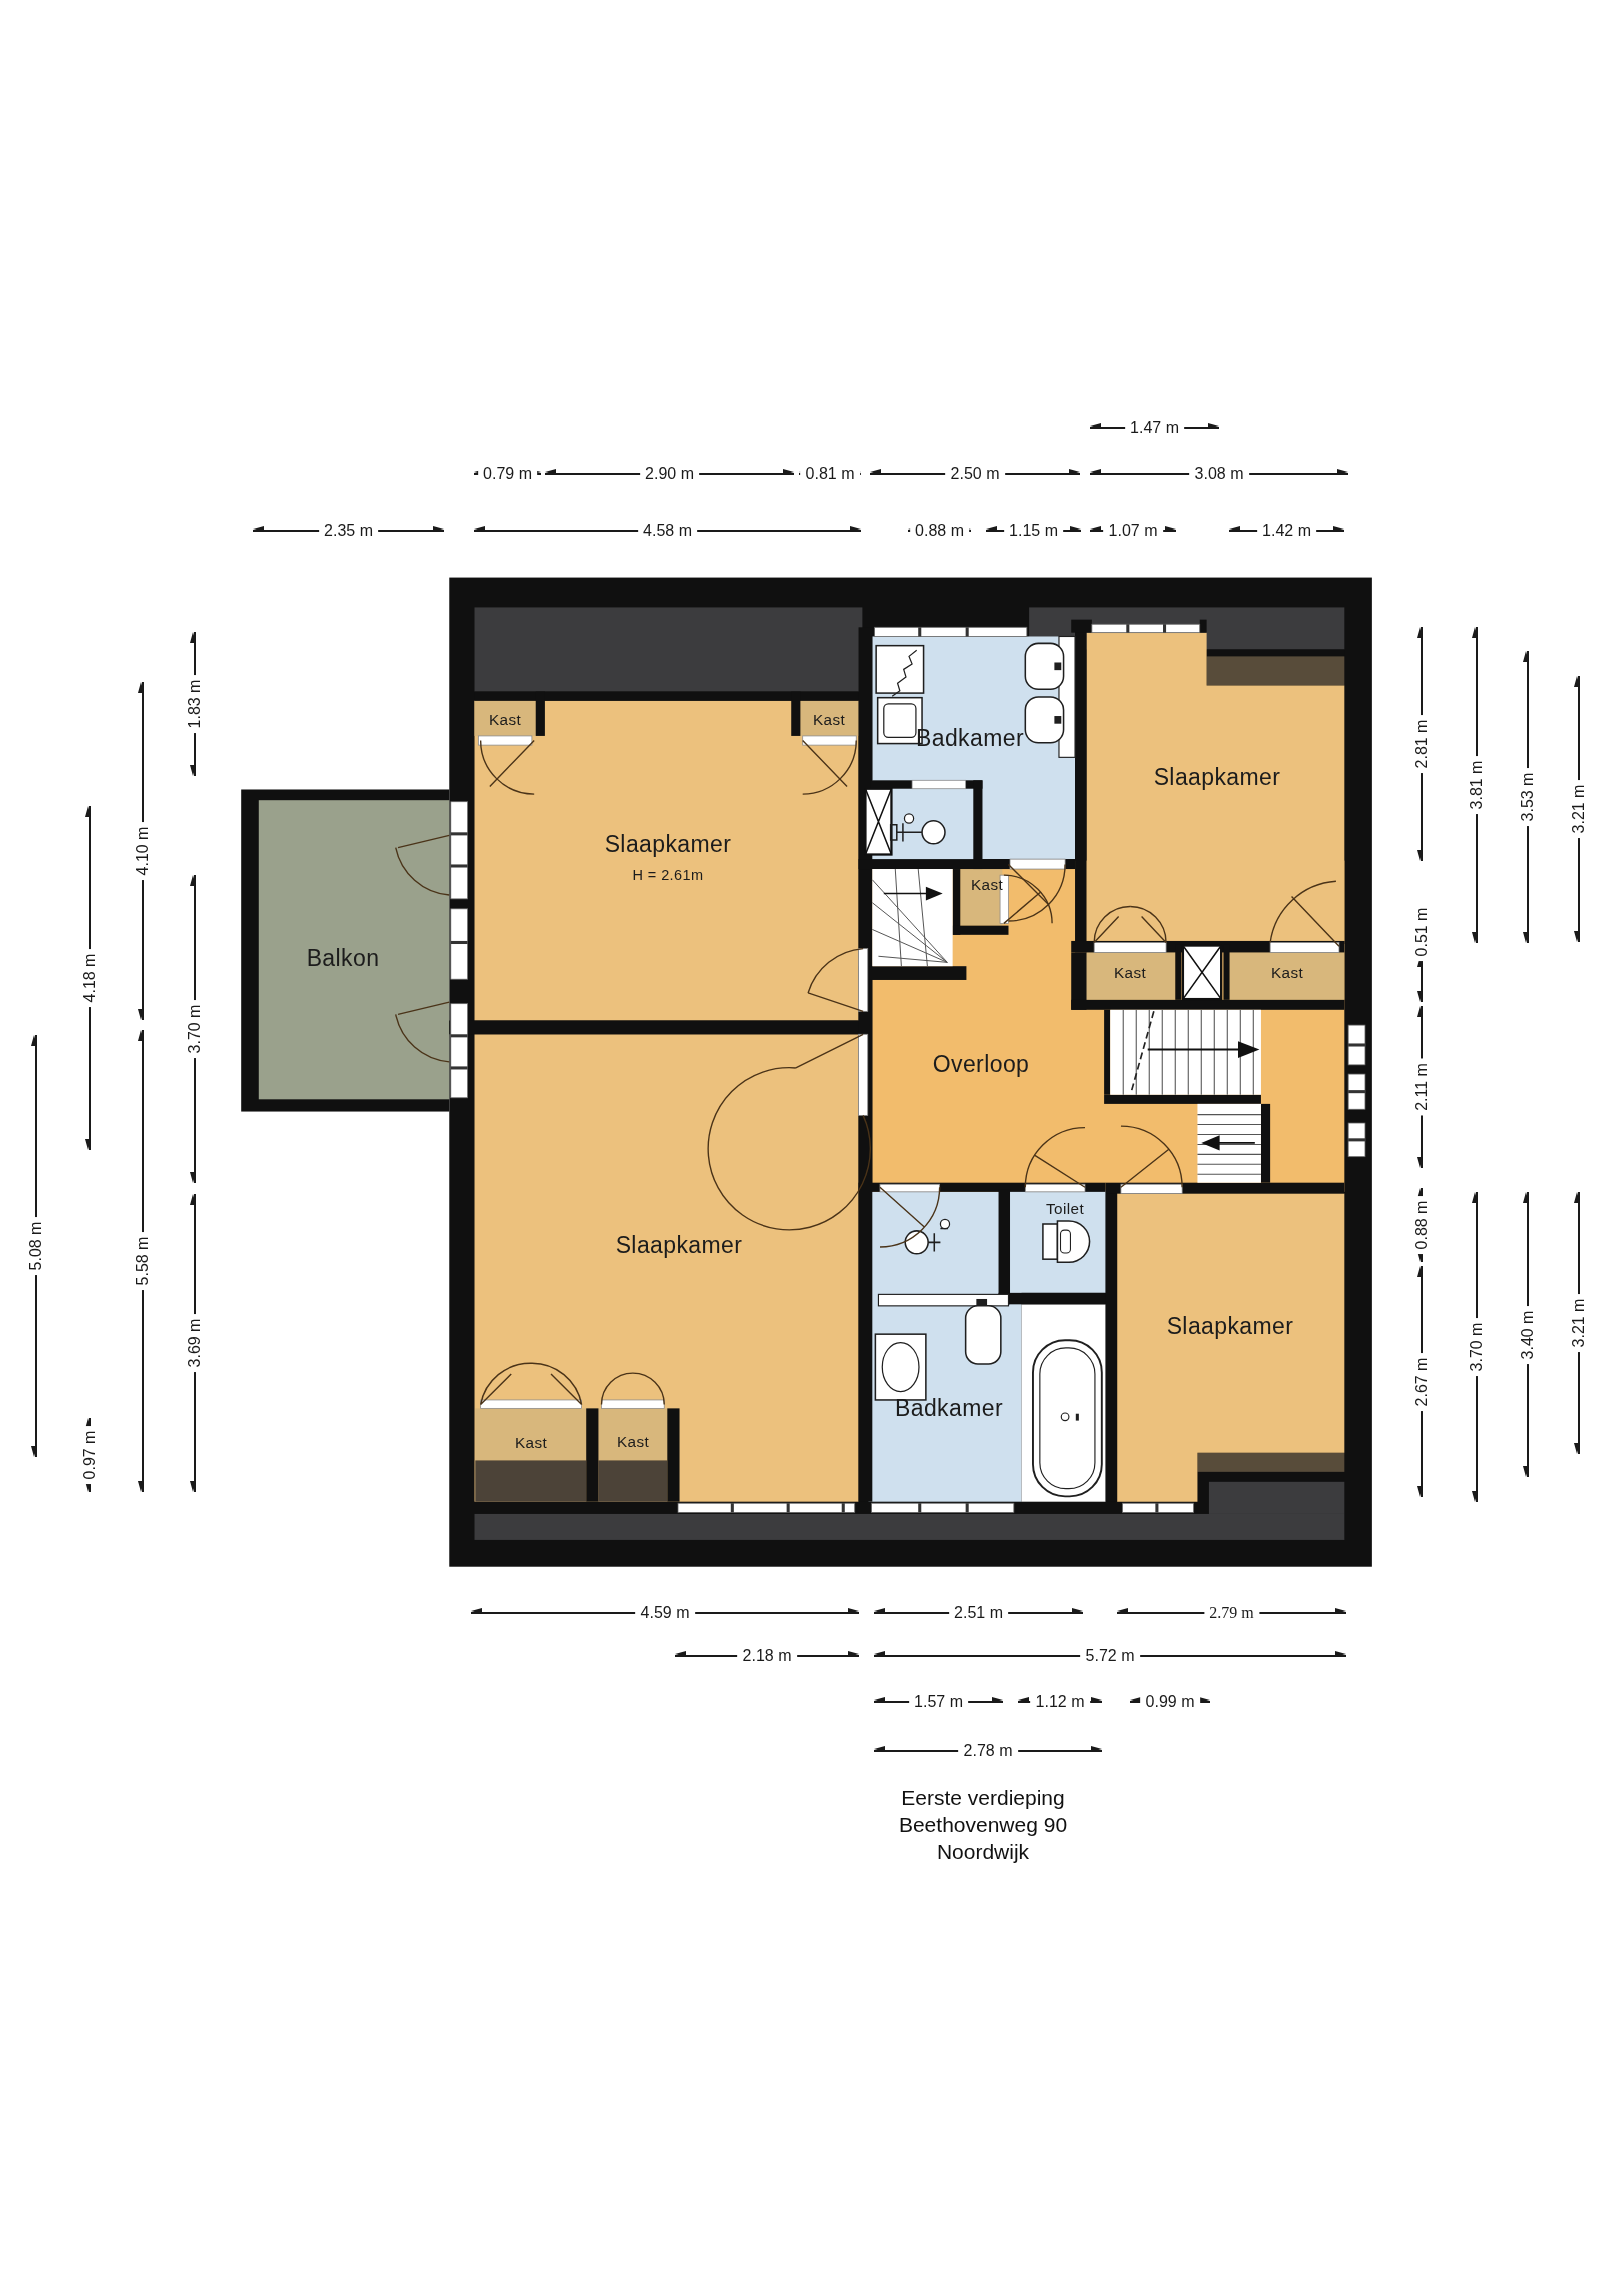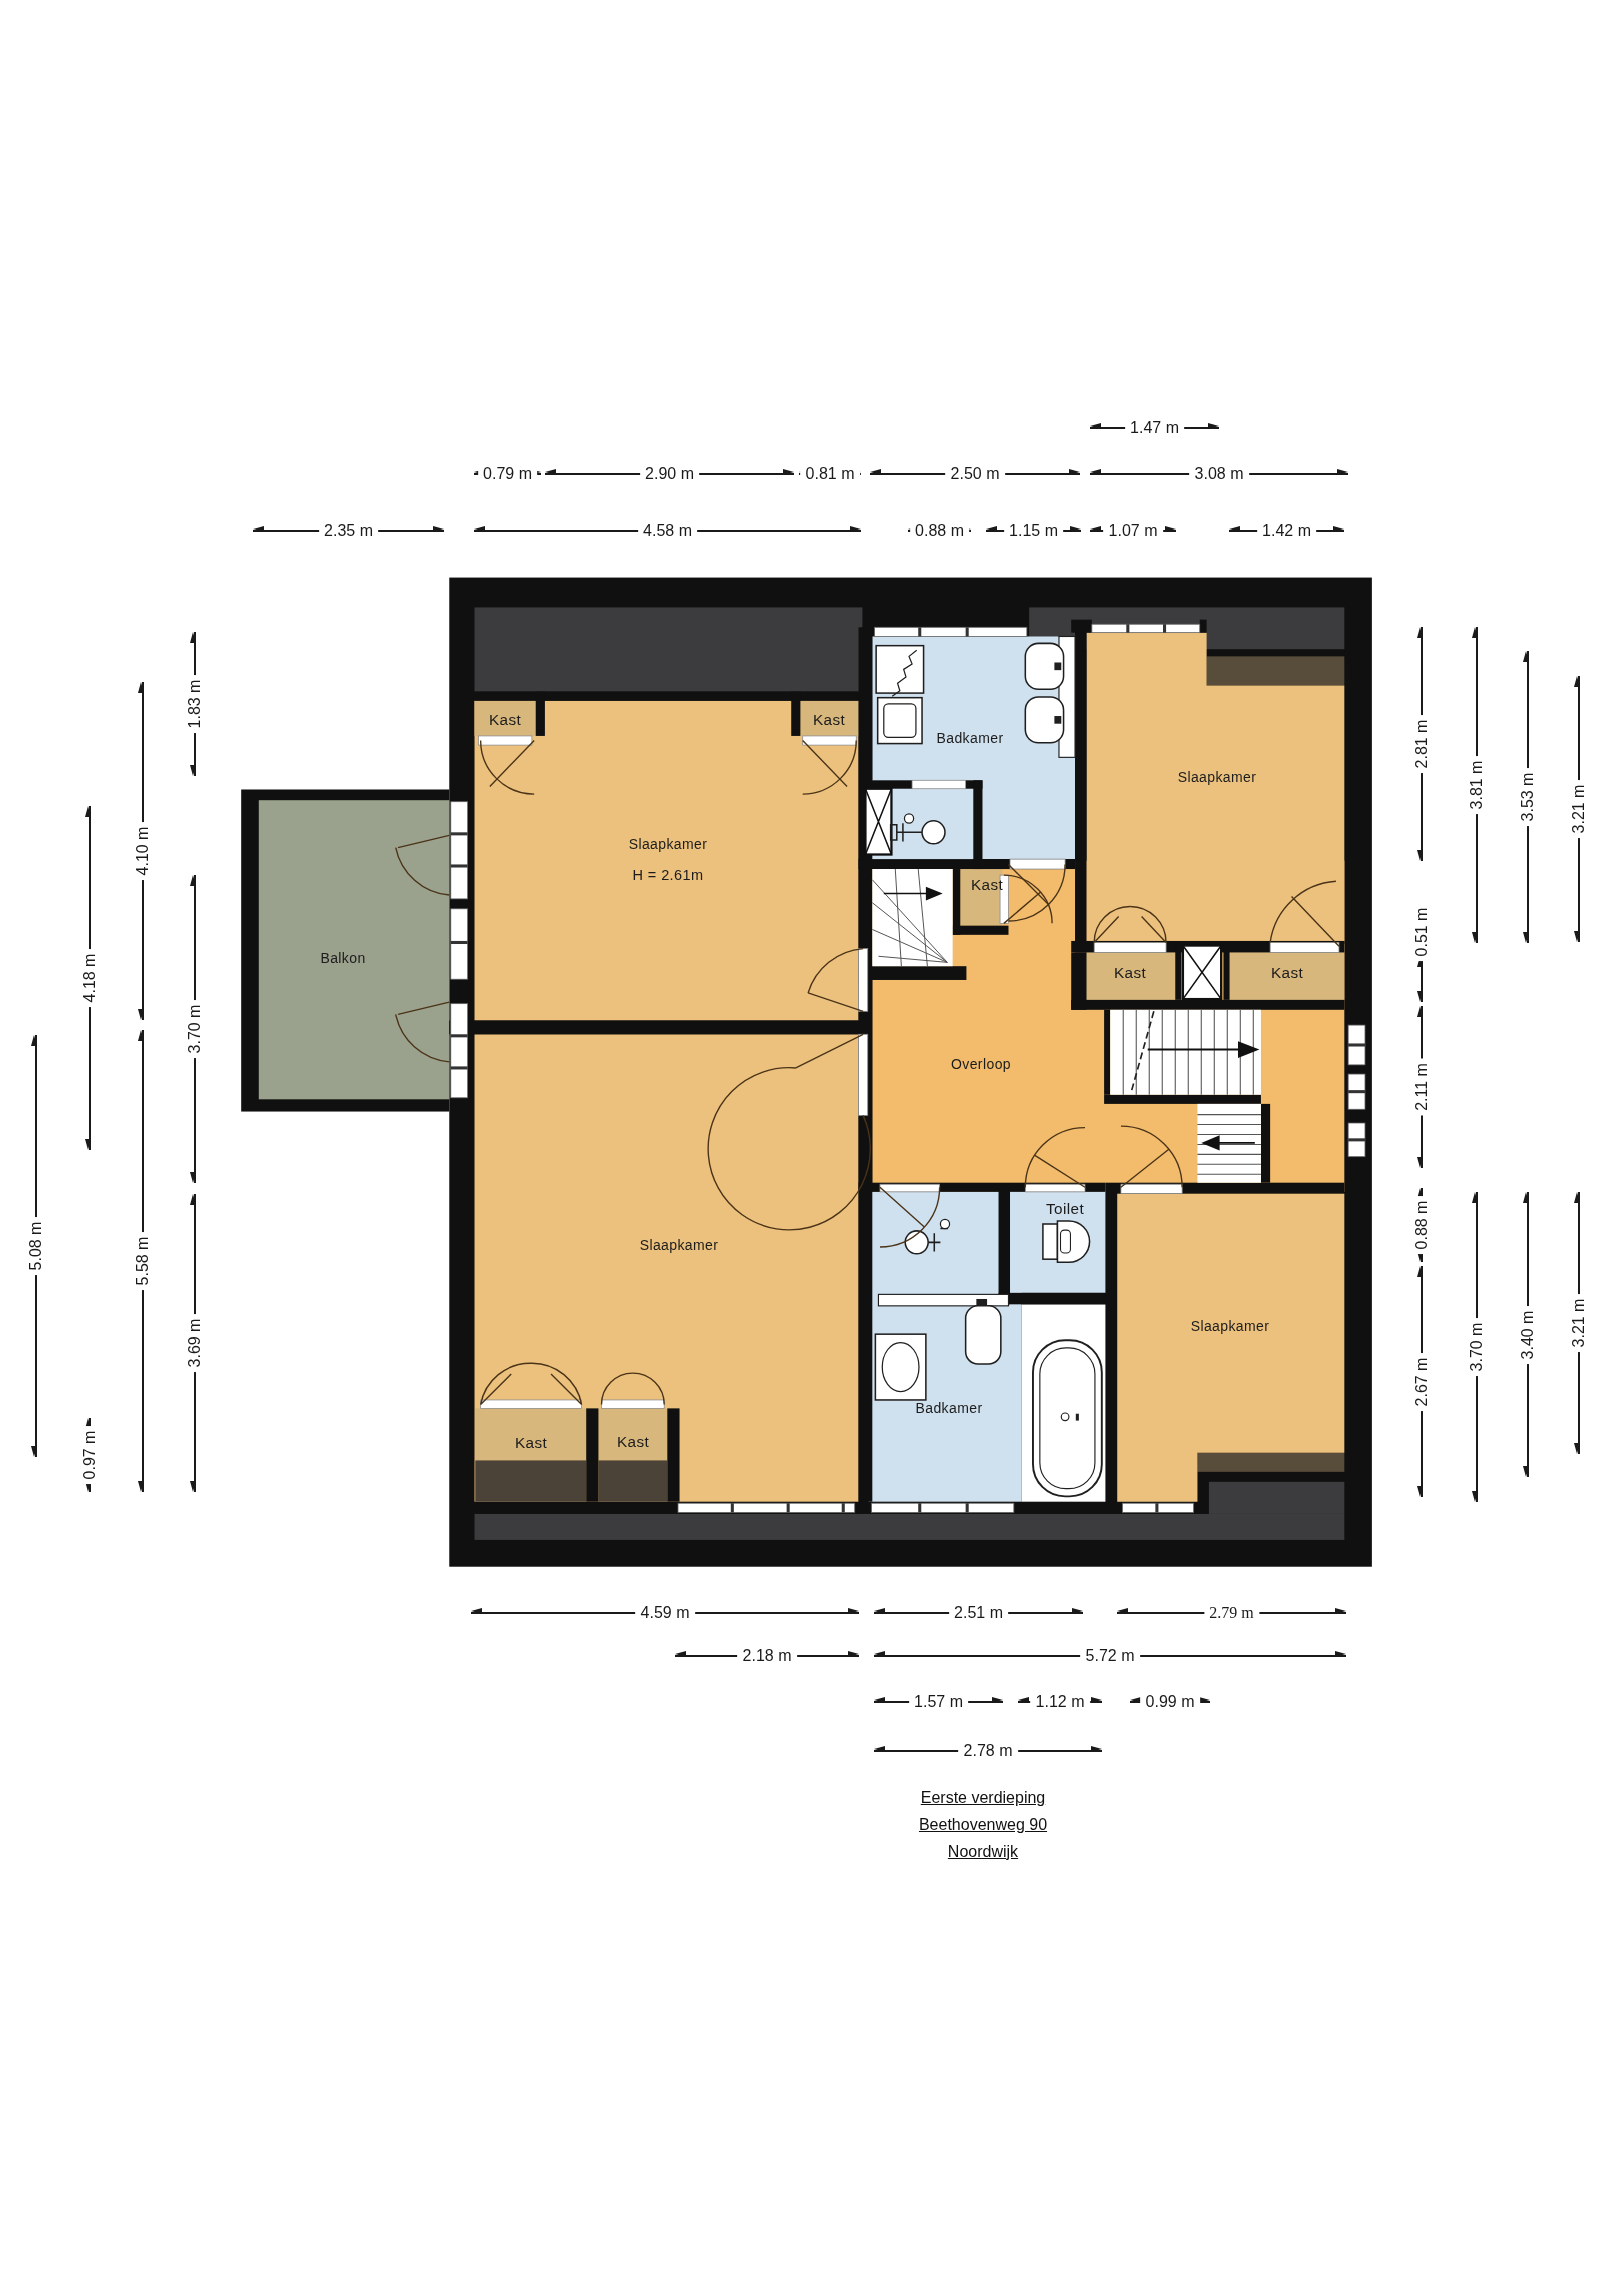--- a/index.html
+++ b/index.html
@@ -1,23 +1,23 @@
 <!DOCTYPE html>
 <html style="--wall: #101010; --roof: #3c3c3e; --roofbrown: #584c3a; --underbrown: #4c4338; --tan: #ecc17d; --kast: #d8b77c; --hall: #f2bc6c; --blue: #cfe0ee; --balc: #9aa18c; --white: #ffffff;font-size:12.2px"><head>
 <meta charset="utf-8">
 <style>
   html,body{margin:0;padding:0;background:#ffffff;}
   body{font-family:"Liberation Sans", sans-serif;}
   #page{position:relative;width:1623px;height:2295px;background:#fff;overflow:hidden;}
   #plan-svg{position:absolute;left:0;top:0;}
-  .room-label{position:absolute;transform:translate(-50%,-50%);color:#1c1c1c;font-size:14px;white-space:nowrap;letter-spacing:0.4px;}
+  .room-label{position:absolute;transform:translate(-50%,-50%);color:#1c1c1c;font-size:23px;white-space:nowrap;letter-spacing:0.4px;}
   .room-label.small{font-size:15.3px;}
   .room-label.tiny{font-size:14.5px;}
   #title-block{position:absolute;left:983px;top:1784px;transform:translateX(-50%);text-align:center;color:#111;}
-  #title-block div{font-size:16px;line-height:27px;text-decoration:underline;}
+  #title-block div{font-size:21px;line-height:27px;}
   .dim{position:absolute;background:#1a1a1a;}
   .dim.h{height:1.5px;text-align:center;}
   .dim.v{width:1.5px;}
   .dim i{position:absolute;width:0;height:0;display:block;}
   .dim.h i.a1{left:0;top:-3.8px;border-top:3.8px solid transparent;border-bottom:3.8px solid transparent;border-right:11.5px solid #1a1a1a;}
   .dim.h i.a2{right:0;top:-3.8px;border-top:3.8px solid transparent;border-bottom:3.8px solid transparent;border-left:11.5px solid #1a1a1a;}
   .dim.v i.a1{top:0;left:-3.8px;border-left:3.8px solid transparent;border-right:3.8px solid transparent;border-bottom:11.5px solid #1a1a1a;}
   .dim.v i.a2{bottom:0;left:-3.8px;border-left:3.8px solid transparent;border-right:3.8px solid transparent;border-top:11.5px solid #1a1a1a;}
   .dlbl{position:absolute;left:50%;top:50%;transform:translate(-50%,-50%);background:#fff;padding:0 5.4px;font-size:16px;color:#1a1a1a;white-space:nowrap;line-height:1.15;}
   .dim.v .dlbl{transform:translate(-50%,-50%) rotate(-90deg);padding:0 4.6px;}

